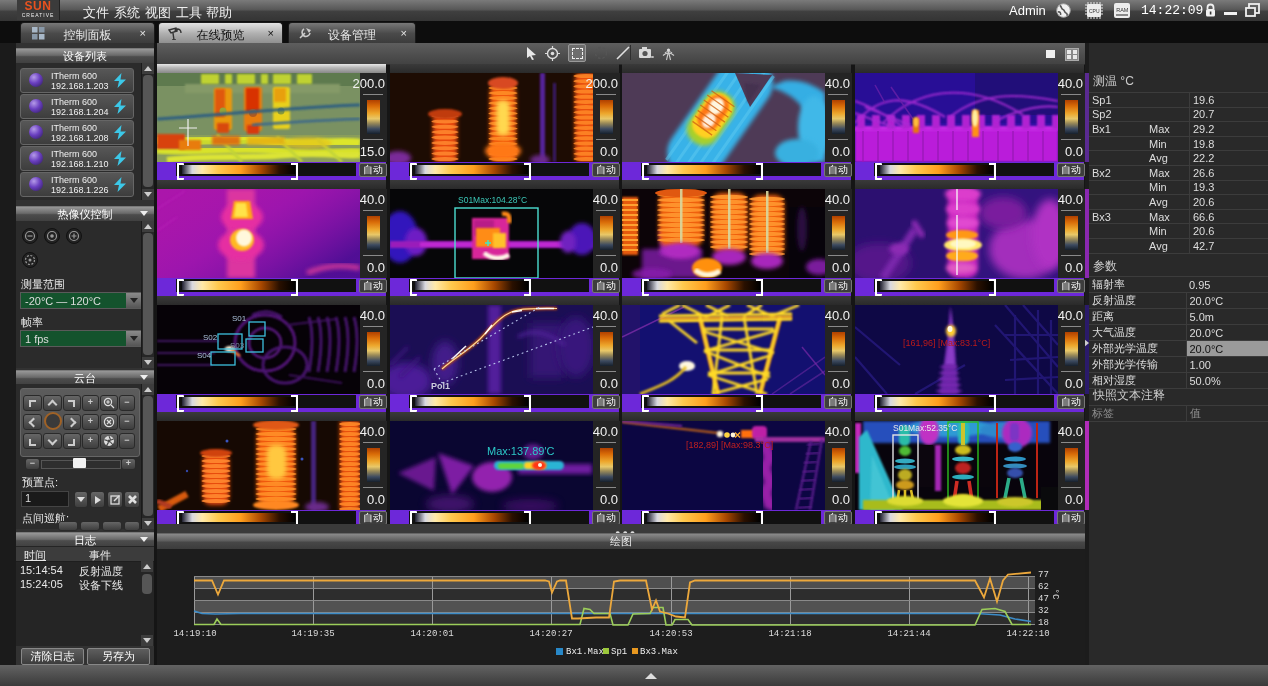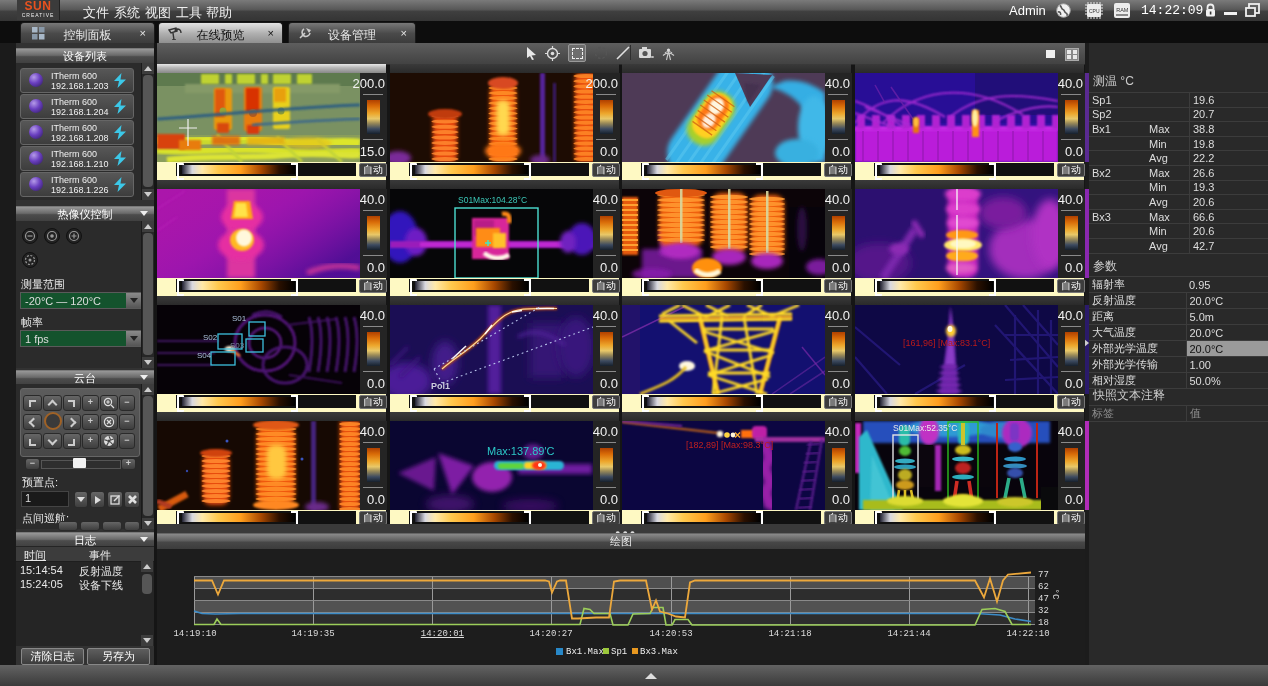--- a/index.html
+++ b/index.html
@@ -39,21 +39,21 @@
 .ptzpanel{background:linear-gradient(#5c5c5c,#474747);border-radius:3px;border:1px solid #666;}
 .pbtn{position:absolute;height:14px;border-radius:3px;background:linear-gradient(#666,#3e3e3e);border:1px solid #2a2a2a;color:#ccc;font-size:9px;text-align:center;line-height:13px;font-weight:bold;}
 #center{left:154px;top:43px;width:934px;height:622px;background:#151515;}
 #toolbar{left:157px;top:43px;width:928px;height:21px;background:linear-gradient(#5e5e5e,#424242);border-bottom:1px solid #2a2a2a;}
 .cellt{height:9px;background:linear-gradient(#3a3a3a,#2a2a2a);}
 .cellt.sel{background:linear-gradient(#e8e8e8,#b8b8b8 40%,#888);}
 .vcol{width:27px;background:#242424;}
 .vlab{position:absolute;right:2px;font-size:13px;color:#f2f2f2;}
 .tick{position:absolute;left:3px;width:20px;height:1px;background:#8a8a8a;}
 .vbar{position:absolute;left:7px;width:13px;height:34px;background:linear-gradient(#b04000,#d96c08 18%,#eda82e 40%,#e8c869 55%,#9a8a58 68%,#3c4a60 85%,#16202c);}
-.barrow{height:25px;background:#fef9c3;}
+.barrow{height:25px;background:#6d28d9;}
 .barw{position:absolute;top:1px;height:13px;background:#111;}
 .grad{position:absolute;left:6px;top:2px;width:113px;height:9px;background:linear-gradient(90deg,#202030,#d8d8e0 9%,#ffe9a8 18%,#ffc94e 32%,#ff9e1d 52%,#a84800 70%,#2a1000 86%,#000);}
 .brk{position:absolute;top:0px;width:5px;height:13px;border:2px solid #fff;}
 .brk.l{border-right:none;border-radius:1px;}
 .brk.r{border-left:none;}
 .auto{position:absolute;top:1px;width:26px;height:12px;background:#3d3d3d;border:1px solid #777;border-radius:2px;color:#fff;font-size:10px;text-align:center;line-height:12px;}
 .img{width:203px;height:89px;overflow:hidden;background:#be185d;}
 .img svg{position:absolute;left:0;top:0;}
 #collapse{left:157px;top:524px;width:928px;height:9px;background:#3a3a3a;}
 #drawhead{left:157px;top:533px;width:928px;height:15px;background:linear-gradient(#8a8a8a,#5e5e5e 45%,#474747 55%,#3c3c3c);border-top:1px solid #666;border-bottom:1px solid #222;color:#eee;font-size:11px;text-align:center;line-height:14px;}
@@ -1309,21 +1309,21 @@
 <line x1="37" y1="51.5" x2="878" y2="51.5"></line>
 <line x1="37" y1="63.5" x2="878" y2="63.5"></line>
 <line x1="37" y1="75.5" x2="878" y2="75.5"></line>
 </g>
 <polyline fill="none" stroke="#3c8cc8" stroke-width="1.6" points="37,62 45,64.5 58,65 83,64.5 820,64.5 843,66 858,70 874,72.5"></polyline>
 <polyline fill="none" stroke="#9cce5a" stroke-width="1.6" points="37,75.5 57,75.5 60,70 64,75.5 423,75.5 427,59.5 433,60.5 437,64.5 453,64.5 456,76 471,76 476,65 493,64.5 496,58.5 506,58.5 509,76 515,76 518,70.5 531,70.5 535,76 818,76 825,60.5 838,59.5 848,62.5 855,75.5 874,75.5"></polyline>
 <polyline fill="none" stroke="#eca83c" stroke-width="1.8" points="37,31.5 55,31.5 61,45.5 67,31.5 388,31.5 392,32.5 395,43.5 400,32.5 403,31.5 409,31.5 415,69.5 421,69.5 439,68.5 452,68.5 457,32.5 463,31.5 489,31.5 495,60.5 499,51.5 503,62.5 511,64.5 519,67.5 528,68.5 533,33.5 538,31.5 818,31.5 827,48.5 833,29.5 840,52.5 846,31.5 851,25.5 874,23.5"></polyline>
 </svg>
 <div class="abs mono" style="left:6px;top:80px;width:64px;text-align:center;font-size:9px;color:#ddd;">14:19:10</div>
 <div class="abs mono" style="left:124px;top:80px;width:64px;text-align:center;font-size:9px;color:#ddd;">14:19:35</div>
-<div class="abs mono" style="left:243px;top:80px;width:64px;text-align:right;font-size:9px;color:#ddd;text-decoration:underline;">14:20:01</div>
+<div class="abs mono" style="left:243px;top:80px;width:64px;text-align:center;font-size:9px;color:#ddd;">14:20:01</div>
 <div class="abs mono" style="left:362px;top:80px;width:64px;text-align:center;font-size:9px;color:#ddd;">14:20:27</div>
 <div class="abs mono" style="left:482px;top:80px;width:64px;text-align:center;font-size:9px;color:#ddd;">14:20:53</div>
 <div class="abs mono" style="left:601px;top:80px;width:64px;text-align:center;font-size:9px;color:#ddd;">14:21:18</div>
 <div class="abs mono" style="left:720px;top:80px;width:64px;text-align:center;font-size:9px;color:#ddd;">14:21:44</div>
 <div class="abs mono" style="left:839px;top:80px;width:64px;text-align:center;font-size:9px;color:#ddd;">14:22:10</div>
 <div class="abs mono" style="left:881px;top:21px;font-size:9px;color:#ddd;">77</div>
 <div class="abs mono" style="left:881px;top:33px;font-size:9px;color:#ddd;">62</div>
 <div class="abs mono" style="left:881px;top:45px;font-size:9px;color:#ddd;">47</div>
 <div class="abs mono" style="left:881px;top:57px;font-size:9px;color:#ddd;">32</div>
 <div class="abs mono" style="left:881px;top:69px;font-size:9px;color:#ddd;">18</div>
@@ -1352,21 +1352,21 @@
           <td style="border-left:1px solid #3c3c3c;">19.6</td>
         </tr>
 <tr>
           <td>Sp2</td>
           <td></td>
           <td style="border-left:1px solid #3c3c3c;">20.7</td>
         </tr>
 <tr>
           <td>Bx1</td>
           <td>Max</td>
-          <td style="border-left:1px solid #3c3c3c;">38.8</td>
+          <td style="border-left:1px solid #3c3c3c;">29.2</td>
         </tr>
 <tr>
           <td></td>
           <td>Min</td>
           <td style="border-left:1px solid #3c3c3c;">19.8</td>
         </tr>
 <tr>
           <td></td>
           <td>Avg</td>
           <td style="border-left:1px solid #3c3c3c;">22.2</td>

